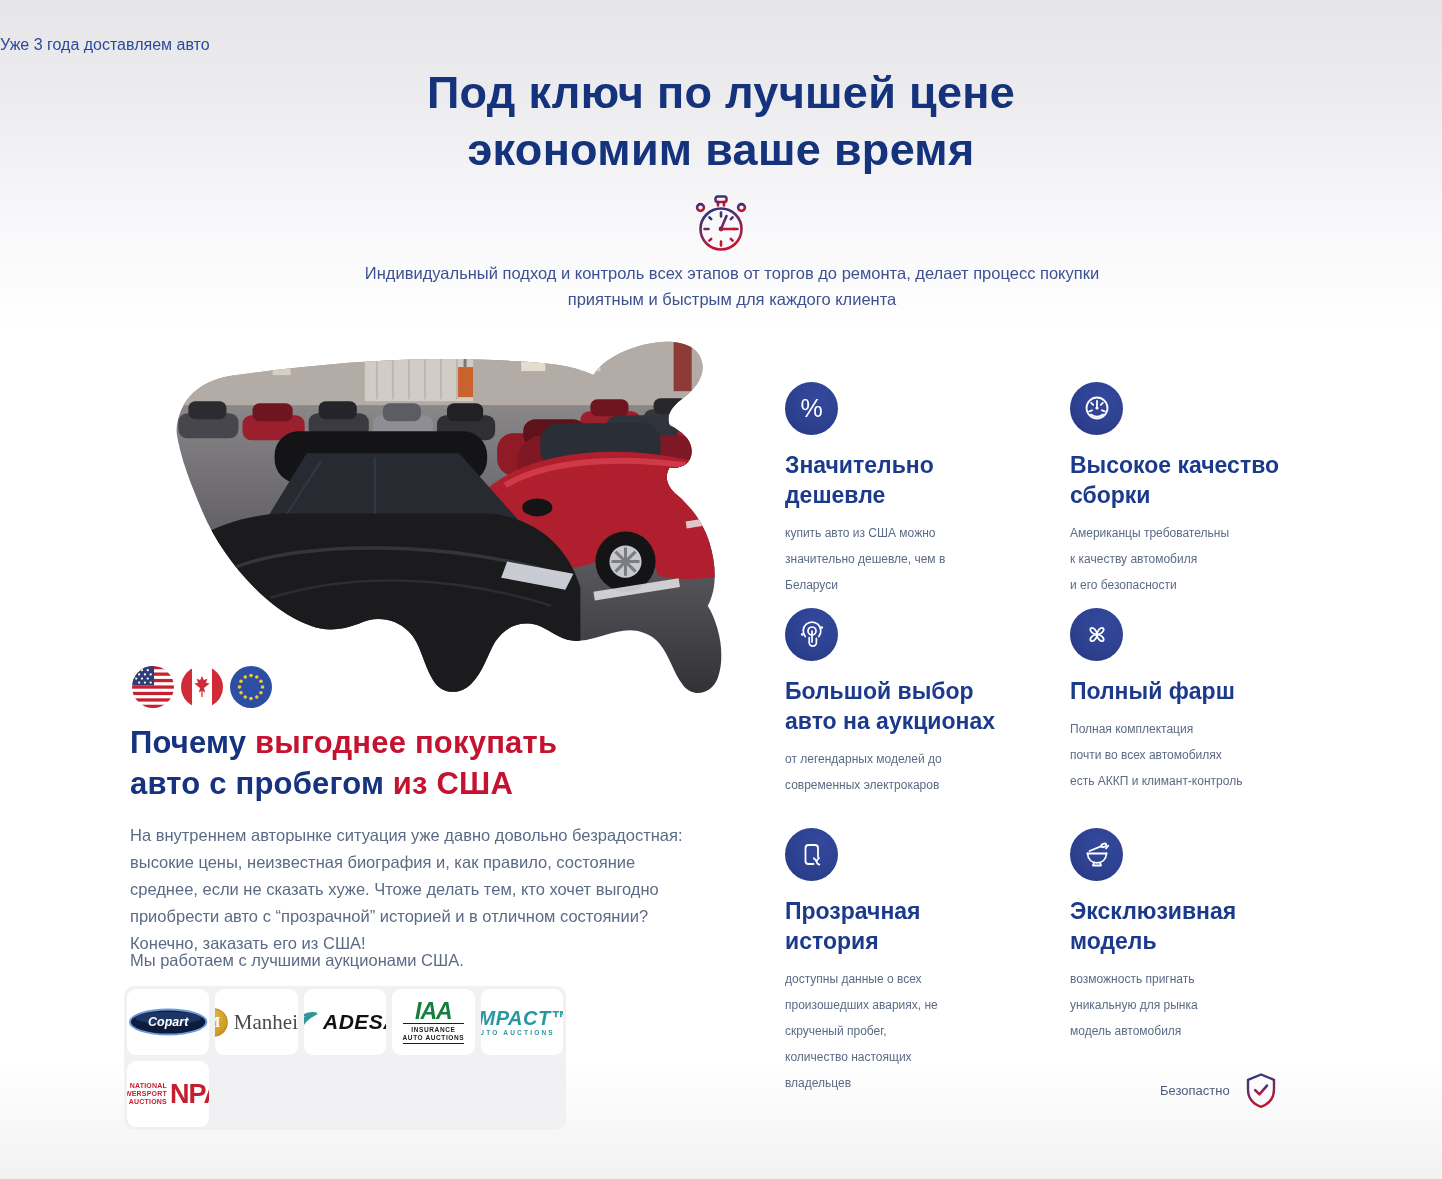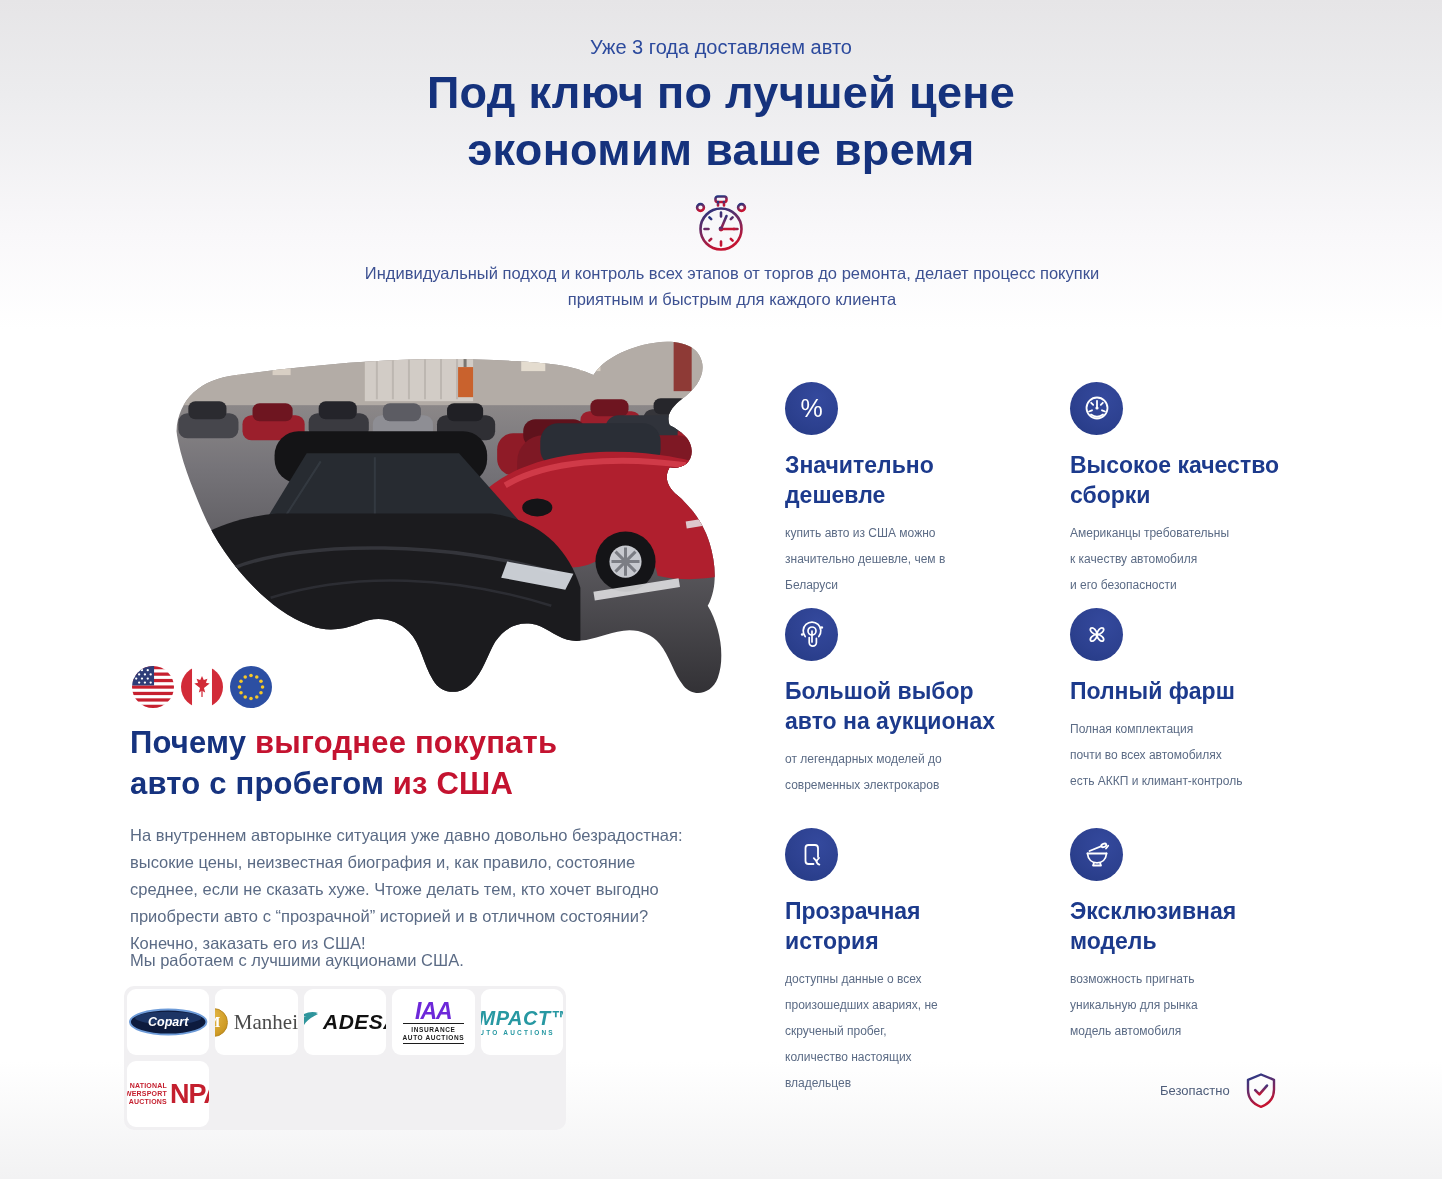--- a/index.html
+++ b/index.html
@@ -4,22 +4,22 @@
 <style>
   html,body { margin:0; padding:0; background:#fff; }
   .page {
     position:relative; width:1442px; height:1179px; overflow:hidden;
     font-family:"Liberation Sans","DejaVu Sans",sans-serif;
     background:linear-gradient(180deg,#e6e5e7 0%,#ececee 8%,#f9f8fa 20%,#ffffff 28%,#ffffff 90%,#f2f2f3 100%);
   }
   .pre { white-space:pre-line; }
 
   
-  .tagline { position:absolute; top:36px; left:0; right:0; text-align:center;
-    font-size:20px; color:#2c4a9d; }
+  .tagline { position:absolute; top:36px; left:0; right:0; 
+    font-size:16px; color:#2c4a9d; }
   .main-title { position:absolute; top:64px; left:0; right:0; margin:0; text-align:center;
     font-size:45px; line-height:57px; font-weight:700; color:#15327d; letter-spacing:.3px; }
   .stopwatch-wrap { position:absolute; top:192px; left:50%; transform:translateX(-50%); }
   .subtitle { position:absolute; top:260px; left:0; right:0; margin:0; text-align:center;
     font-size:16.5px; line-height:26px; color:#3d5192;padding-left:22px; }
 
   
   .map-wrap { position:absolute; left:124px; top:335px; width:622px; height:377px; }
   .flags { position:absolute; left:132px; top:666px; display:flex; gap:7px; z-index:3; }
   .flag { width:42px; height:42px; display:block; }
@@ -42,21 +42,21 @@
   .logo-manheim { display:flex; align-items:center; gap:6px; }
   .mh-circle { width:27px; height:27px; border-radius:50%; display:flex; align-items:center; justify-content:center;
     background:radial-gradient(circle at 35% 30%,#e8bd4e,#cf9b25 70%,#a97c18); border:1px solid #b8871f;
     color:#fff; font-family:"Liberation Serif",serif; font-weight:700; font-size:15px; }
   .mh-text { font-family:"Liberation Serif",serif; font-size:21px; color:#4a4a4a; }
 
   .logo-adesa { display:flex; align-items:center; gap:2px; }
   .adesa-text { font-size:21px; font-weight:800; font-style:italic; color:#111; letter-spacing:.5px; }
 
   .logo-iaa { text-align:center; }
-  .iaa-mark { color:#6d28d9; font-weight:800; font-style:italic; font-size:23px; line-height:22px; letter-spacing:-1px; }
+  .iaa-mark { color:#15803d; font-weight:800; font-style:italic; font-size:23px; line-height:22px; letter-spacing:-1px; }
   .iaa-sub { font-size:6.5px; font-weight:700; color:#1c1c1c; letter-spacing:.6px; line-height:8px;
     border-top:1.5px solid #1c1c1c; border-bottom:1.5px solid #1c1c1c; padding:1.5px 0; margin-top:1px; }
 
   .logo-impact { text-align:left; }
   .impact-mark { color:#2798a2; font-weight:800; font-style:italic; font-size:20px; line-height:20px; letter-spacing:.5px; }
   .impact-sub { color:#2798a2; font-weight:700; font-size:6.5px; letter-spacing:2.2px; margin-top:1px; }
 
   .logo-npa { display:flex; align-items:center; gap:3px; }
   .npa-sub { text-align:right; color:#c41f2e; font-weight:800; font-size:7px; line-height:8px; letter-spacing:.2px; }
   .npa-mark { color:#c41f2e; font-weight:900; font-size:27px; letter-spacing:-1px; }

